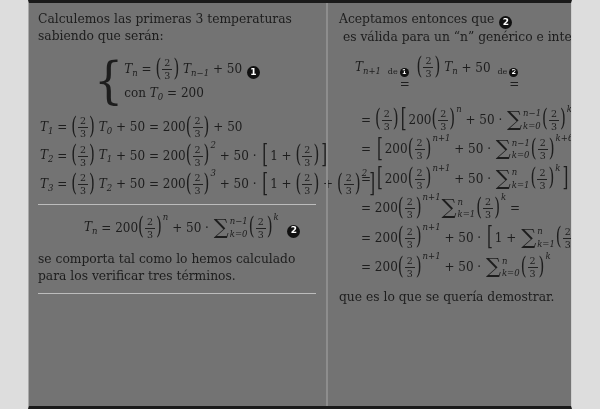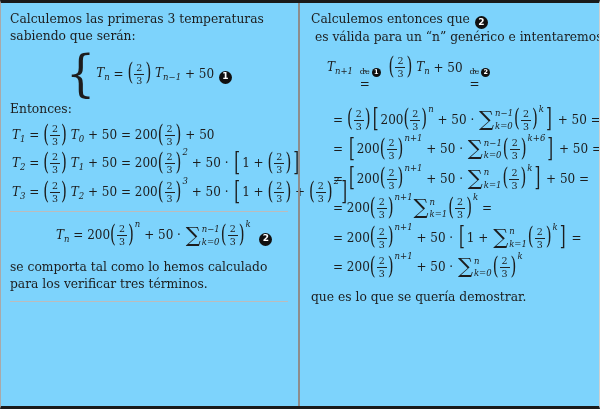--- a/index.html
+++ b/index.html
@@ -1,17 +1,17 @@
 <!DOCTYPE html>
 <html><head>
 <meta charset="utf-8">
 <style>
   html,body{margin:0;padding:0;background:#ddd;}
   .page{
-    width:600px;height:409px;margin:0 auto;box-sizing:border-box;background:#7dd3fc;
+    width:544px;height:409px;margin:0 auto;box-sizing:border-box;background:#737373;
     border-top:3px solid #1a1a1a;border-bottom:3px solid #1a1a1a;
     border-left:1px solid #a9a9a9;border-right:1px solid #cfcfcf;
     display:flex;font-family:"DejaVu Serif",serif;color:#1d1d1d;overflow:hidden;
   }
   .col{box-sizing:border-box;}
   .col-left{width:297px;padding:8px 6px 4px 9px;}
   .vrule{width:2px;background:#8d8d8d;flex:none;}
   .col-right{flex:1;padding:8px 6px 4px 11px;}
 
   .para{font-size:12.3px;line-height:1.38;margin:0 0 6px 0;}
@@ -34,21 +34,21 @@
         font-size:8.5px;font-style:italic;line-height:1;margin-left:1px;}
 
   .bigb{display:inline-block;font-size:15px;line-height:1;transform:scaleY(1.75);margin:0 2px;vertical-align:middle;}
 
   .circ{display:inline-flex;align-items:center;justify-content:center;flex:none;
         width:13px;height:13px;border-radius:50%;background:#101010;color:#fff;
         font-size:9px;font-weight:700;font-style:normal;vertical-align:-2px;
         font-family:"DejaVu Sans",sans-serif;margin:0 1px;}
   .circ.small{width:9px;height:9px;font-size:6.5px;vertical-align:0;}
 
-  .defeq{display:inline-flex;flex-direction:column;align-items:flex-start;vertical-align:-3px;margin:12px 3px;}
+  .defeq{display:inline-flex;flex-direction:column;align-items:flex-end;vertical-align:-3px;margin:12px 3px;}
   .delab{display:inline-flex;align-items:center;gap:1px;font-size:8px;line-height:1;margin-bottom:1px;}
   .hateq{position:relative;font-size:12px;line-height:1;}
   .hateq::before{content:"ˆ";position:absolute;top:-0.66em;left:50%;transform:translateX(-50%);font-size:11px;}
 
   .sysrow{display:flex;align-items:center;margin:2px 0 4px 56px;}
   .brace{font-size:46px;line-height:1;transform:scaleY(1.08);margin-right:1px;font-weight:400;}
   .syslines .eqline{margin:7px 0;}
 
   .hrule{border:none;border-top:1px solid #bcbcbc;margin:8px 4px 8px 0;}
 
@@ -70,24 +70,24 @@
       <span class="brace">{</span>
       <div class="syslines">
         <div class="eqline"><span class="mv"><span class="mi">T</span><sub class="msub">n</sub></span><span class="mt"> = </span><span class="pf">
               <span class="paren">(</span>
               <span class="frac">
                 <span class="fn">2</span>
                 <span class="fd">3</span>
               </span>
               <span class="paren">)</span>
             </span><span class="mt"> </span><span class="mv"><span class="mi">T</span><sub class="msub">n−1</sub></span><span class="mt"> + 50 </span><span class="circ">1</span></div>
+        <div class="eqline"><span class="mt">con </span><span class="mv"><span class="mi">T</span><sub class="msub">0</sub></span><span class="mt"> = 200</span></div>
       </div>
     </div>
 
-    <p class="para">Entonces:</p>
 
     <div class="eqline ind-sm"><span class="mv"><span class="mi">T</span><sub class="msub">1</sub></span><span class="mt"> = </span><span class="pf">
           <span class="paren">(</span>
           <span class="frac">
             <span class="fn">2</span>
             <span class="fd">3</span>
           </span>
           <span class="paren">)</span>
         </span><span class="mt"> </span><span class="mv"><span class="mi">T</span><sub class="msub">0</sub></span><span class="mt"> + 50 = 200</span><span class="pf">
           <span class="paren">(</span>
@@ -180,21 +180,21 @@
         </span><span class="mt">  </span><span class="circ">2</span></div>
 
     <p class="para">se comporta tal como lo hemos calculado para los verificar tres términos.</p>
 
     <hr class="hrule">
   </div>
 
   <div class="vrule"></div>
 
   <div class="col col-right">
-    <p class="para"><span class="mt">Calculemos entonces que </span><span class="circ">2</span><span class="mt"> es válida para un “n” genérico e intentaremos verificar que la expresión también es válida para “n+1”. Planteamos:</span></p>
+    <p class="para"><span class="mt">Aceptamos entonces que </span><span class="circ">2</span><span class="mt"> es válida para un “n” genérico e intentaremos verificar que la expresión también es válida para “n+1”. Planteamos:</span></p>
 
     <div class="eqline ind-head"><span class="mv"><span class="mi">T</span><sub class="msub">n+1</sub></span><span class="mt"> </span><span class="defeq">
           <span class="delab">
             <span class="delabtxt">de</span>
             <span class="circ small">1</span>
           </span>
           <span class="hateq">=</span>
         </span><span class="mt"> </span><span class="pf">
           <span class="paren">(</span>
           <span class="frac">

